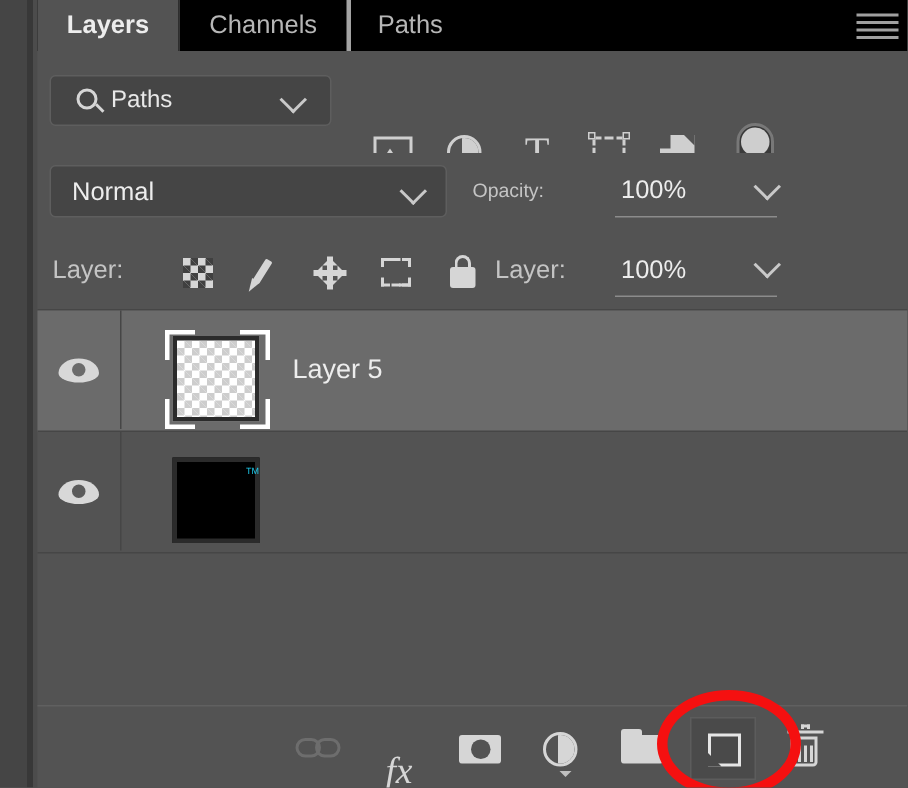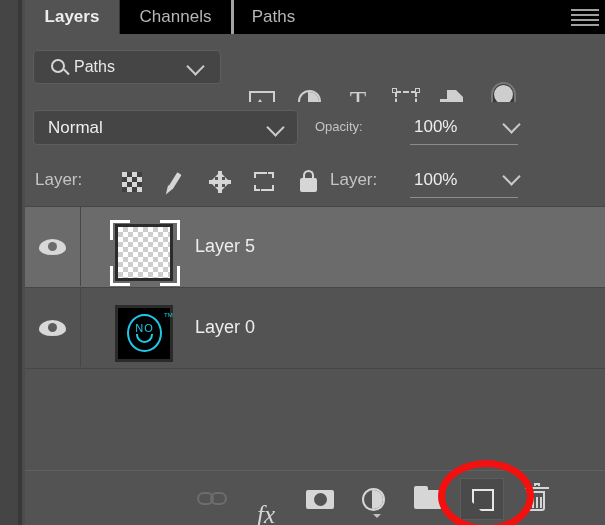--- a/index.html
+++ b/index.html
@@ -853,28 +853,23 @@
       </div>
       <span class="layer-name">Layer 5</span>
     </div>
 
     <div class="layer-row">
       <div class="eye-cell">
         <span class="eye"></span>
       </div>
       <div class="thumb-wrap">
         <div class="thumb thumb-black">
-          <span class="smiley">
-            <span class="smiley-no">NO</span>
-            <span class="smiley-mouth"></span>
-          </span>
           <span class="smiley-tm">TM</span>
         </div>
       </div>
-      <span class="layer-name">Layer 0</span>
     </div>
   </div>
 
   <div class="bottom-bar">
 
     <div class="bicon" id="bi-link">
       <span class="ic-link"></span>
     </div>
 
     <div class="bicon" id="bi-fx">

